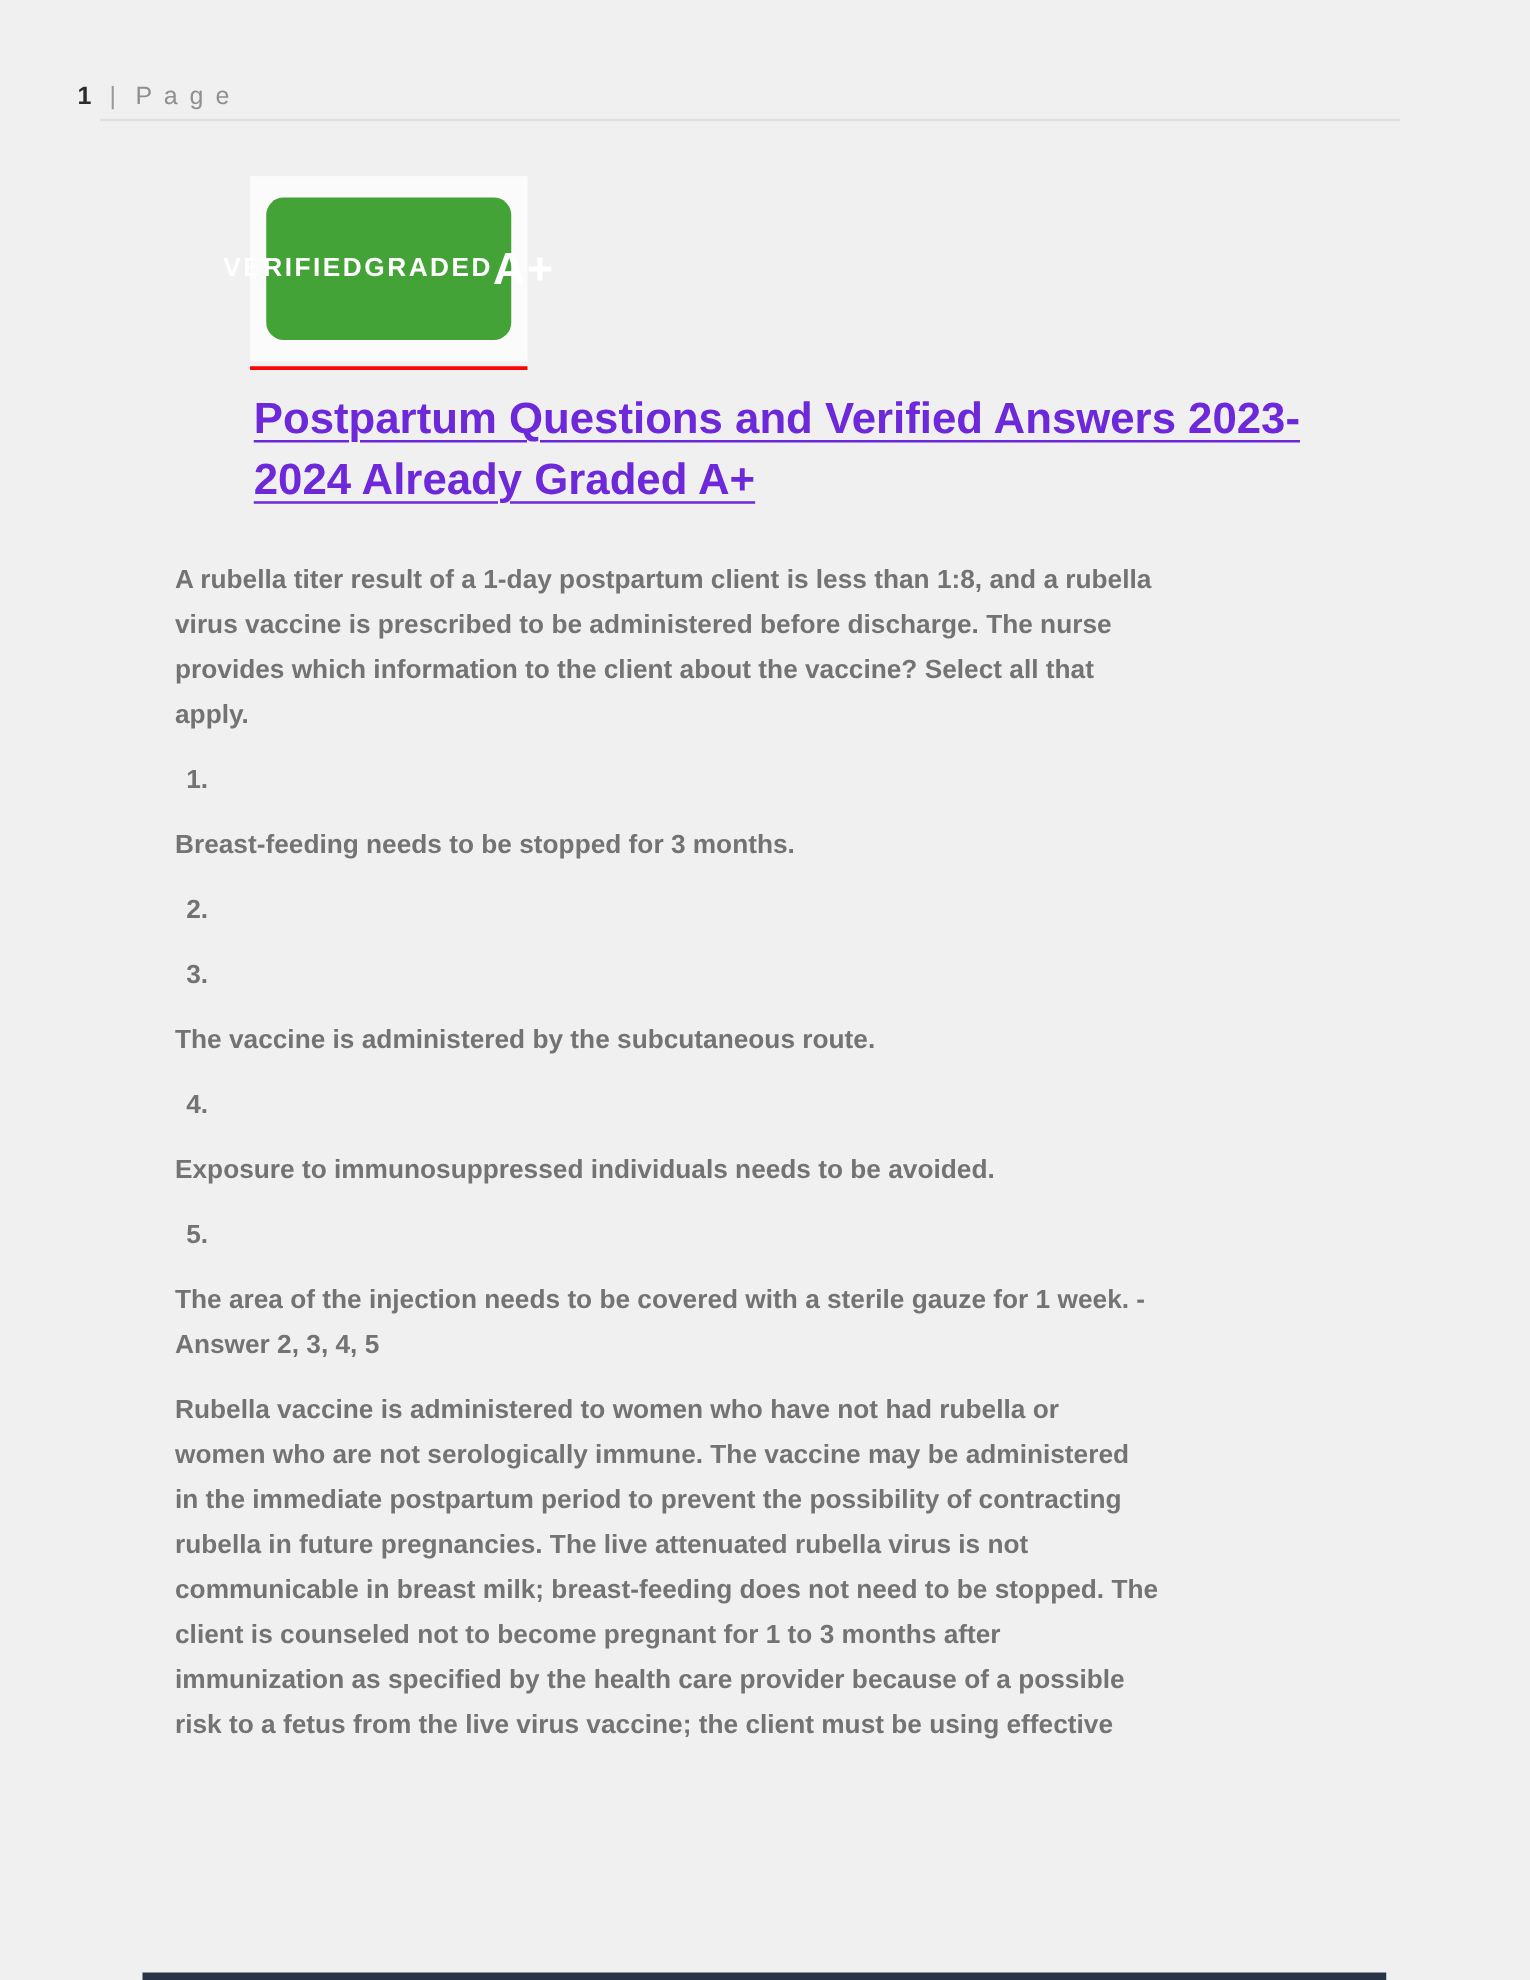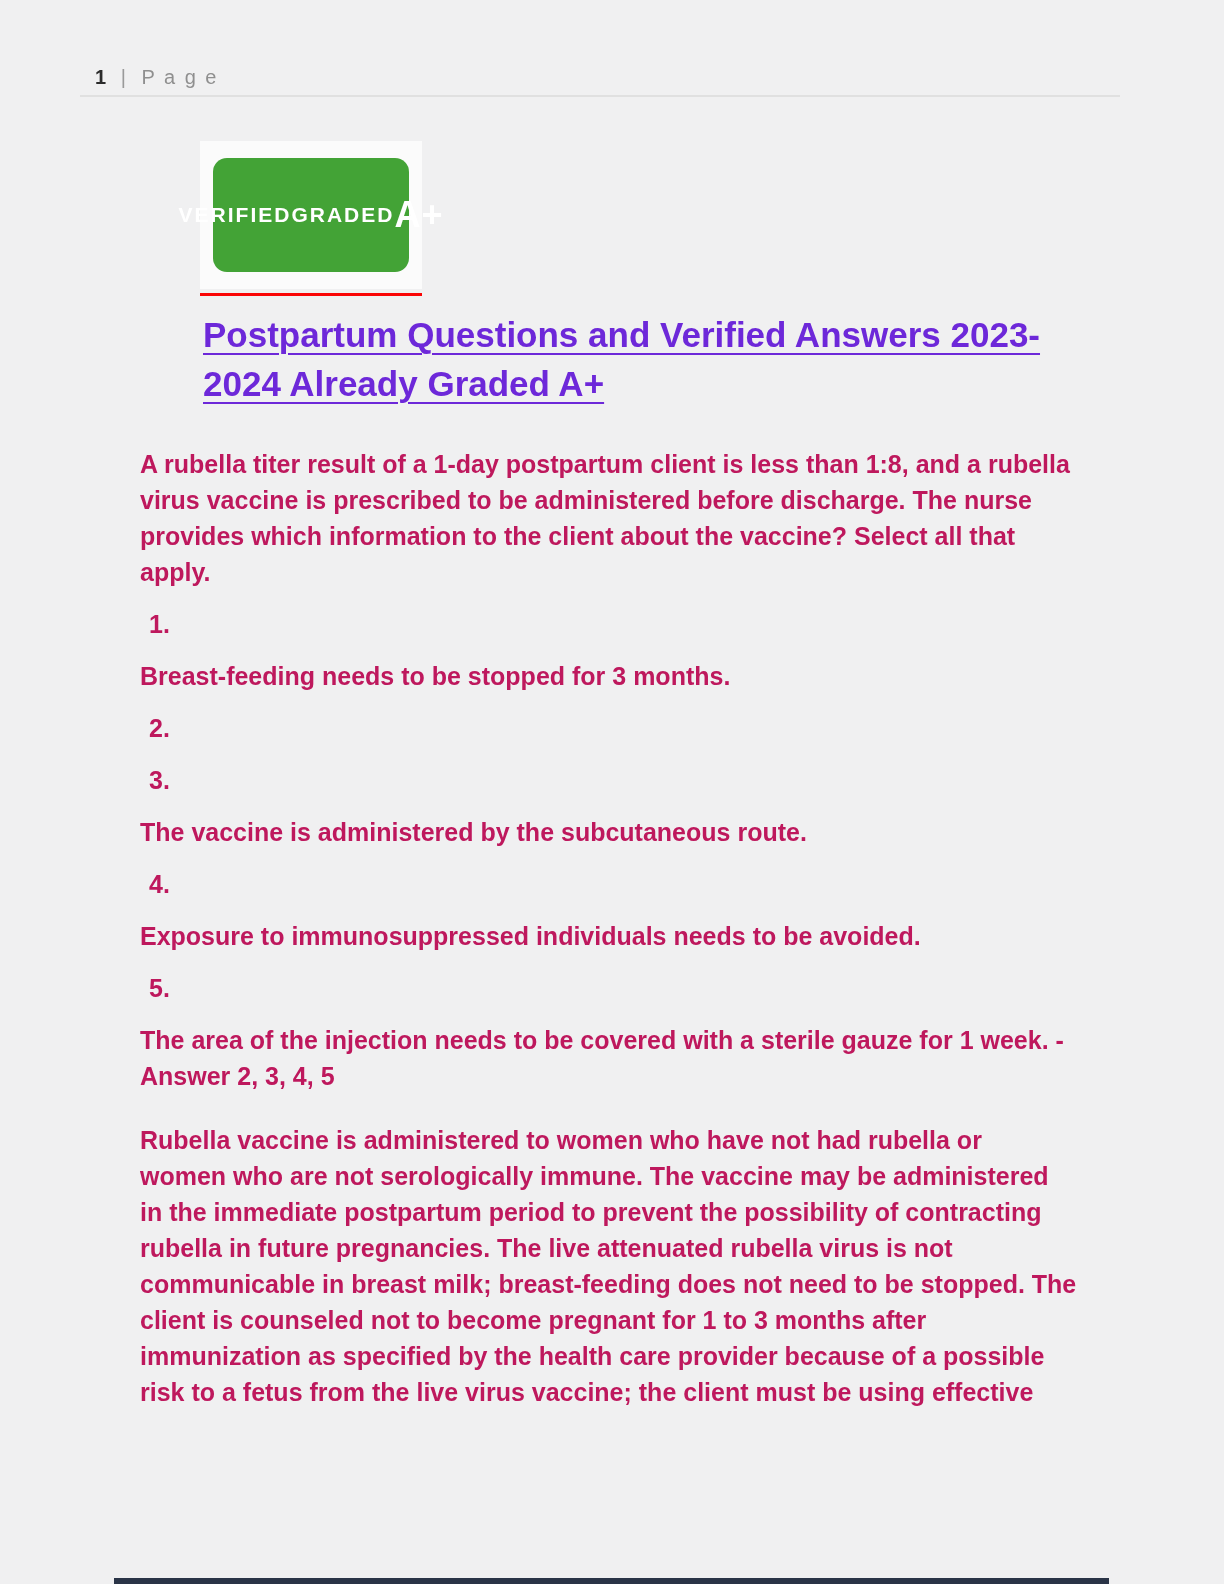--- a/index.html
+++ b/index.html
@@ -9,21 +9,21 @@
     font-family: "Liberation Sans", sans-serif;
     position: relative;
     overflow: hidden;
   }
   .page {
     width: 1224px; height: 1584px;
     position: relative;
   }
   
   .header {
-    padding: 66px 0 0 95px;
+    padding: 66px 0 0 62px;
     font-size: 20px;
     line-height: 22px;
     letter-spacing: 2px;
     color: #8f8f8f;
   }
   .header .pagenum {
     color: #2b2b2b;
     font-weight: 700;
     letter-spacing: 1px;
     margin-right: 6px;
@@ -75,31 +75,31 @@
     font-weight: 700;
     color: #6d28d9;
     text-decoration: underline;
     text-decoration-thickness: 2px;
     text-underline-offset: 6px;
     white-space: pre-line;
     cursor: pointer;
   }
   
   .para, .opt-marker, .opt-text {
-    color: #be185d;
-    font-size: 25px;
+    color: #737373;
+    font-size: 21px;
     font-weight: 600;
     line-height: 36px;
     white-space: pre-line;
     width: 980px;
   }
   .question { margin: 38px 0 0 140px; }
   .opt-marker { margin: 16px 0 0 149px; }
   .opt-text { margin: 16px 0 0 140px; }
-  .rationale { margin: 28px 0 0 140px; }
+  .rationale { margin: 16px 0 0 140px; }
   
   .bottom-bar {
     position: absolute;
     left: 114px; bottom: 0;
     width: 995px; height: 6px;
     background: #2a3447;
   }
 </style>
 </head>
 <body>

